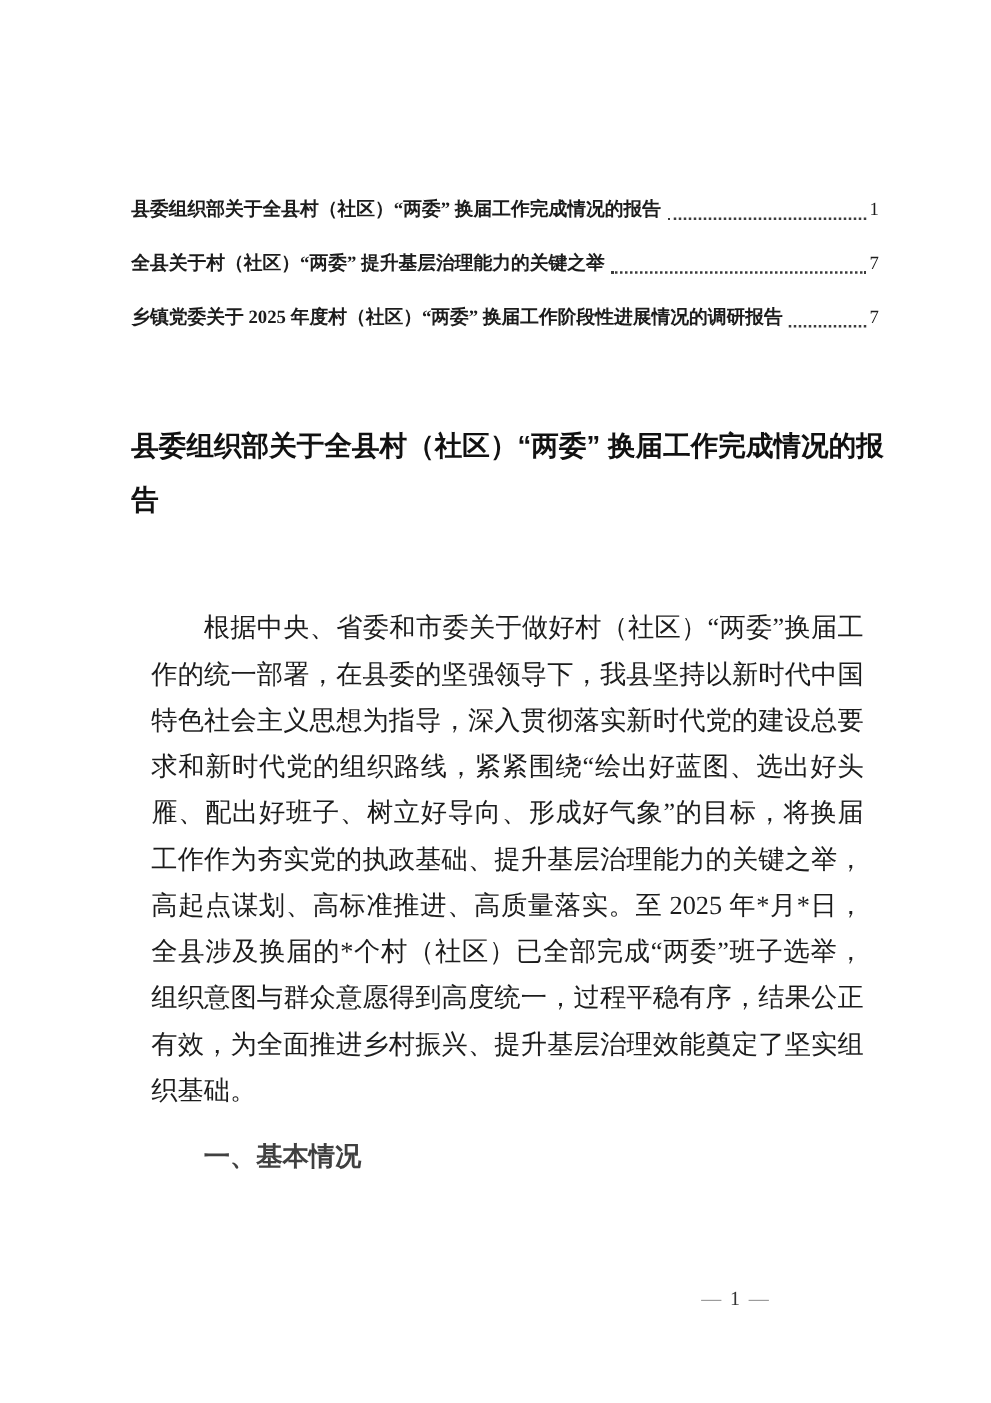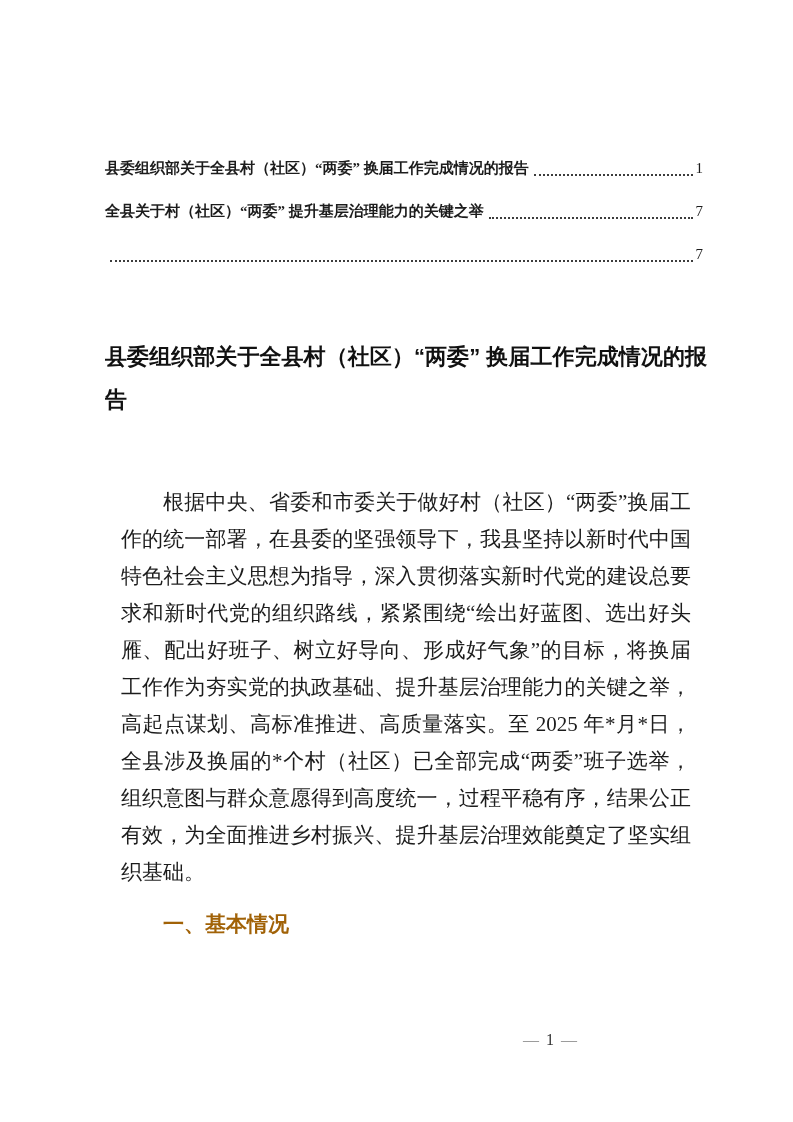--- a/index.html
+++ b/index.html
@@ -5,20 +5,21 @@
   html, body { margin: 0; padding: 0; background: #ffffff; }
 
   .page {
     position: relative;
     width: 708px;
     height: 1122px;
     background: #ffffff;
     overflow: hidden;
     color: #1c1c1c;
     font-family: "Liberation Serif", "DejaVu Serif", serif;
+    padding-left: 38px;
   }
 
   
   .toc {
     position: absolute;
     left: 105px;
     top: 147px;
     width: 598px;
   }
   .toc-row {
@@ -62,23 +63,23 @@
     width: 602px;
     font-size: 21px;
     line-height: 37px;
     text-align: justify;
   }
   .body-block p {
     margin: 16px;
     text-indent: 2em;
   }
   .section-heading {
-    font-family: Liberation Mono, monospace;
+    font-family: Liberation Serif, serif;
     font-weight: 700;
-    color: #a16207;
+    color: #404040;
   }
 
   
   .page-footer {
     position: absolute;
     top: 1030px;
     right: 124px;
     font-size: 16px;
     line-height: 20px;
     color: #333333;
@@ -99,20 +100,21 @@
       <span class="toc-title">县委组织部关于全县村（社区）“两委” 换届工作完成情况的报告</span>
       <span class="toc-dots"></span>
       <span class="toc-page">1</span>
     </div>
     <div class="toc-row">
       <span class="toc-title">全县关于村（社区）“两委” 提升基层治理能力的关键之举</span>
       <span class="toc-dots"></span>
       <span class="toc-page">7</span>
     </div>
     <div class="toc-row">
+      <span class="toc-title">乡镇党委关于 2025 年度村（社区）“两委” 换届工作阶段性进展情况的调研报告</span>
       <span class="toc-dots"></span>
       <span class="toc-page">7</span>
     </div>
   </div>
 
   <h1 class="doc-title">县委组织部关于全县村（社区）“两委” 换届工作完成情况的报告</h1>
 
   <div class="body-block">
     <p>根据中央、省委和市委关于做好村（社区）“两委”换届工作的统一部署，在县委的坚强领导下，我县坚持以新时代中国特色社会主义思想为指导，深入贯彻落实新时代党的建设总要求和新时代党的组织路线，紧紧围绕“绘出好蓝图、选出好头雁、配出好班子、树立好导向、形成好气象”的目标，将换届工作作为夯实党的执政基础、提升基层治理能力的关键之举，高起点谋划、高标准推进、高质量落实。至 2025 年*月*日，全县涉及换届的*个村（社区）已全部完成“两委”班子选举，组织意图与群众意愿得到高度统一，过程平稳有序，结果公正有效，为全面推进乡村振兴、提升基层治理效能奠定了坚实组织基础。</p>
     <p class="section-heading">一、基本情况</p>

